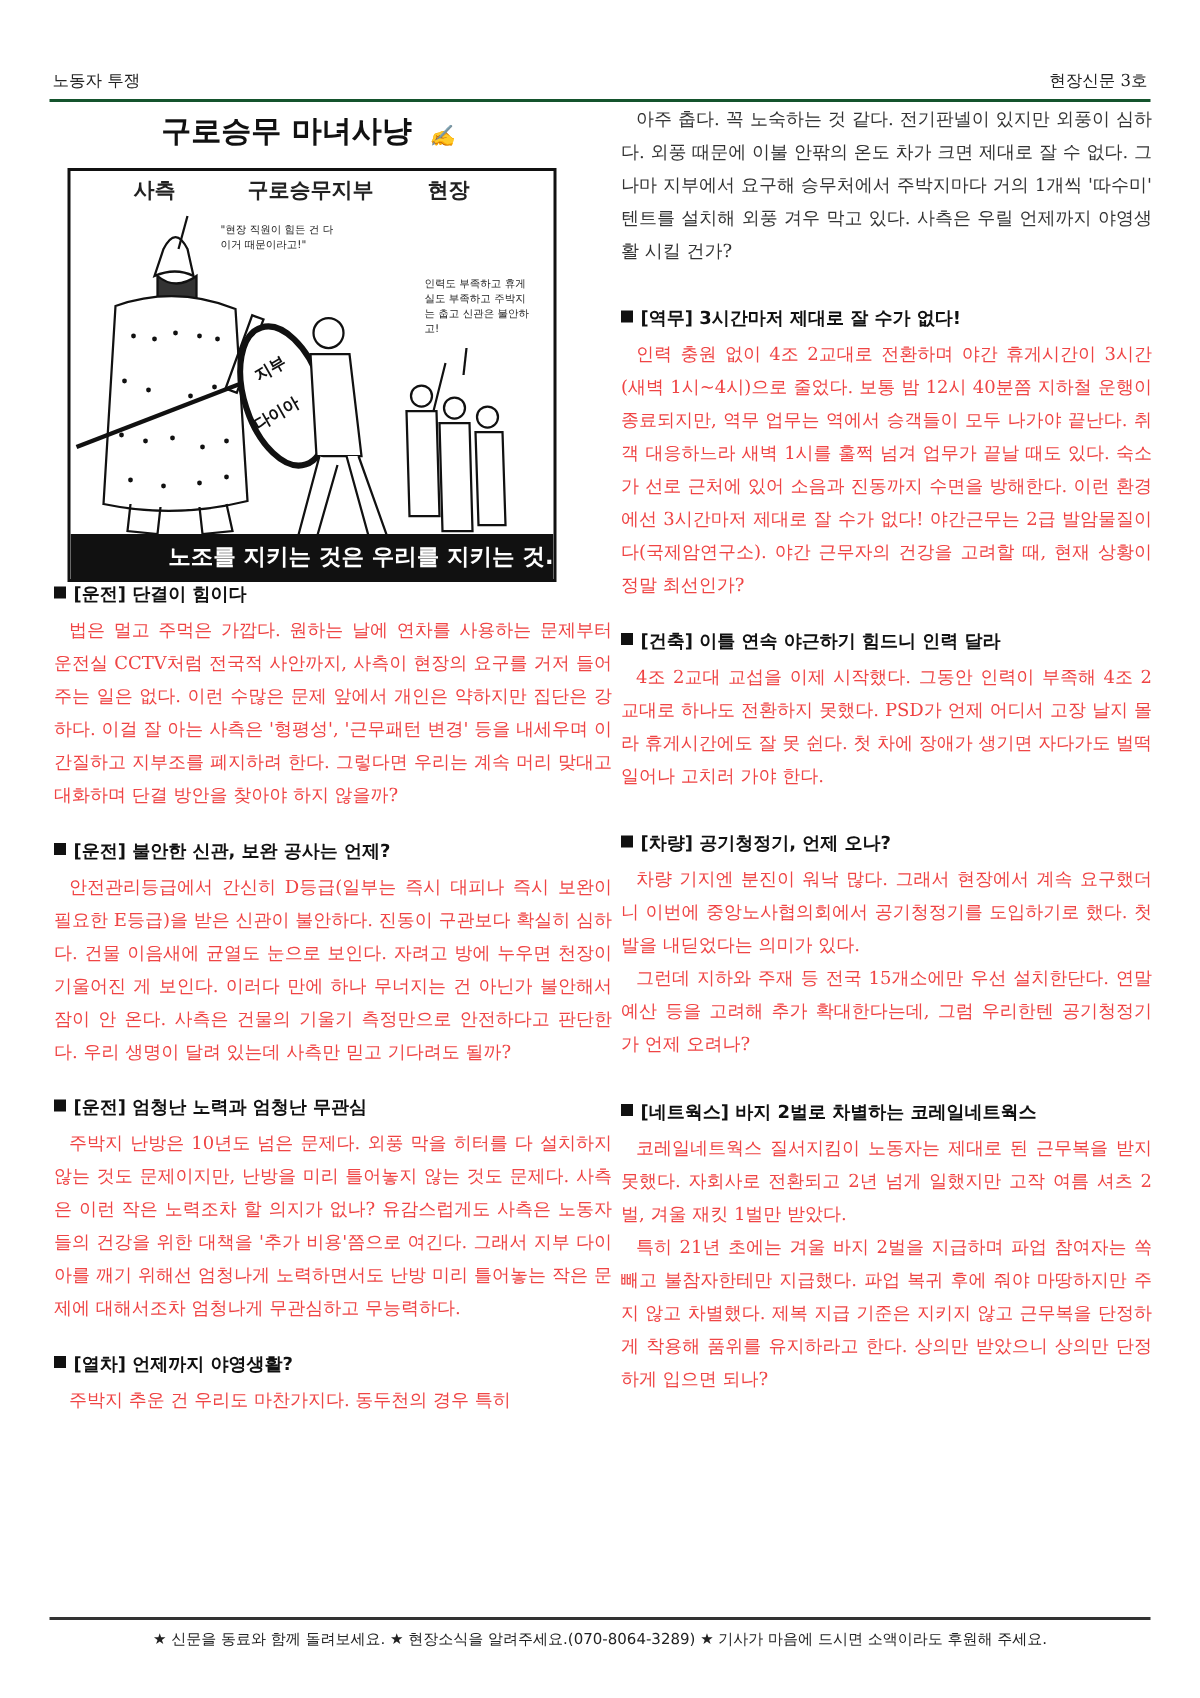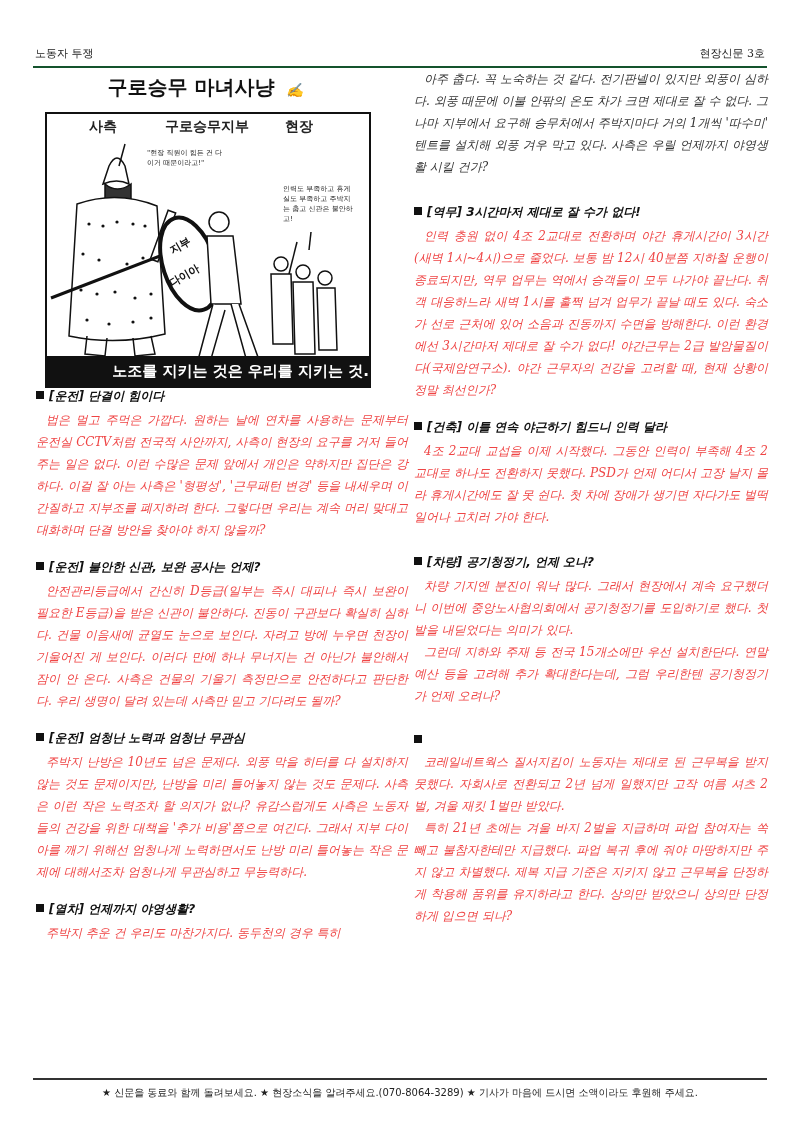--- a/index.html
+++ b/index.html
@@ -18,21 +18,21 @@
     .cartoon-sign { position: absolute; left: 250px; top: 14px; font-size: 14px; font-style: italic; }
     .cartoon-frame { position: absolute; left: 9px; top: 44px; width: 322px; height: 272px;
                      border: 2px solid #111; background: #fff; overflow: hidden; }
     .cartoon-labels { position: absolute; top: 4px; left: 0; right: 0;
                       font-family: "DejaVu Sans", sans-serif; font-weight: bold; font-size: 14px; }
     .cartoon-labels span { position: absolute; }
     .bubble { position: absolute; font-family: "DejaVu Sans", sans-serif; font-size: 7px; line-height: 10px; color: #222; }
     .caption-bar { position: absolute; left: 0; right: 0; bottom: 0; height: 30px; background: #111;
                    color: #fff; text-align: right; font-family: "DejaVu Sans", sans-serif; font-weight: bold;
                    font-size: 15px; line-height: 30px; }
-    .article { margin-bottom: 18px; font-style: italic; }
+    .article { margin-bottom: 18px; }
     .article h3 { margin: 0 0 4px 0; font-family: "DejaVu Sans", sans-serif; font-size: 12px; font-weight: bold; color: #111; }
     .article h3 .bullet { display: inline-block; width: 8px; height: 8px; background: #111; margin-right: 5px; vertical-align: 1px; }
     .article p { margin: 0; font-size: 12px; line-height: 22px; text-align: justify; text-indent: 10px; color: #ef4444; }
     .cont p { margin: 0; font-size: 12px; line-height: 22px; text-align: justify; color: #333; }
     .footer { position: absolute; left: 33px; right: 33px; top: 1078px; border-top: 2px solid #333;
               text-align: center; font-size: 10px; padding-top: 6px; font-family: "DejaVu Sans", sans-serif; color: #222; }
     svg { position: absolute; }
   </style>
 </head>
 <body>
@@ -144,19 +144,19 @@
   <div class="article" style="margin-top:18px">
     <h3><span class="bullet"></span><span>[건축] 이틀 연속 야근하기 힘드니 인력 달라</span></h3>
     <p>4조 2교대 교섭을 이제 시작했다. 그동안 인력이 부족해 4조 2교대로 하나도 전환하지 못했다. PSD가 언제 어디서 고장 날지 몰라 휴게시간에도 잘 못 쉰다. 첫 차에 장애가 생기면 자다가도 벌떡 일어나 고치러 가야 한다.</p>
   </div>
   <div class="article" style="margin-top:26px">
     <h3><span class="bullet"></span><span>[차량] 공기청정기, 언제 오나?</span></h3>
     <p>차량 기지엔 분진이 워낙 많다. 그래서 현장에서 계속 요구했더니 이번에 중앙노사협의회에서 공기청정기를 도입하기로 했다. 첫발을 내딛었다는 의미가 있다.</p>
     <p>그런데 지하와 주재 등 전국 15개소에만 우선 설치한단다. 연말 예산 등을 고려해 추가 확대한다는데, 그럼 우리한텐 공기청정기가 언제 오려나?</p>
   </div>
   <div class="article" style="margin-top:26px">
-    <h3><span class="bullet"></span></h3>
+    <h3><span class="bullet"></span><span>[네트웍스] 바지 2벌로 차별하는 코레일네트웍스</span></h3>
     <p>코레일네트웍스 질서지킴이 노동자는 제대로 된 근무복을 받지 못했다. 자회사로 전환되고 2년 넘게 일했지만 고작 여름 셔츠 2벌, 겨울 재킷 1벌만 받았다.</p>
     <p>특히 21년 초에는 겨울 바지 2벌을 지급하며 파업 참여자는 쏙 빼고 불참자한테만 지급했다. 파업 복귀 후에 줘야 마땅하지만 주지 않고 차별했다. 제복 지급 기준은 지키지 않고 근무복을 단정하게 착용해 품위를 유지하라고 한다. 상의만 받았으니 상의만 단정하게 입으면 되나?</p>
   </div>
 </div>
 
 <div class="footer">★ 신문을 동료와 함께 돌려보세요. ★ 현장소식을 알려주세요.(070-8064-3289) ★ 기사가 마음에 드시면 소액이라도 후원해 주세요.</div>
 
 </body></html>

